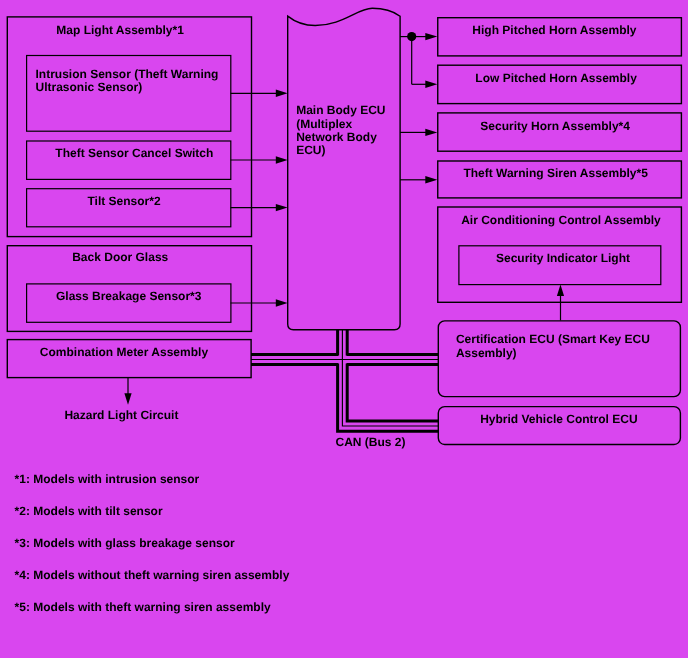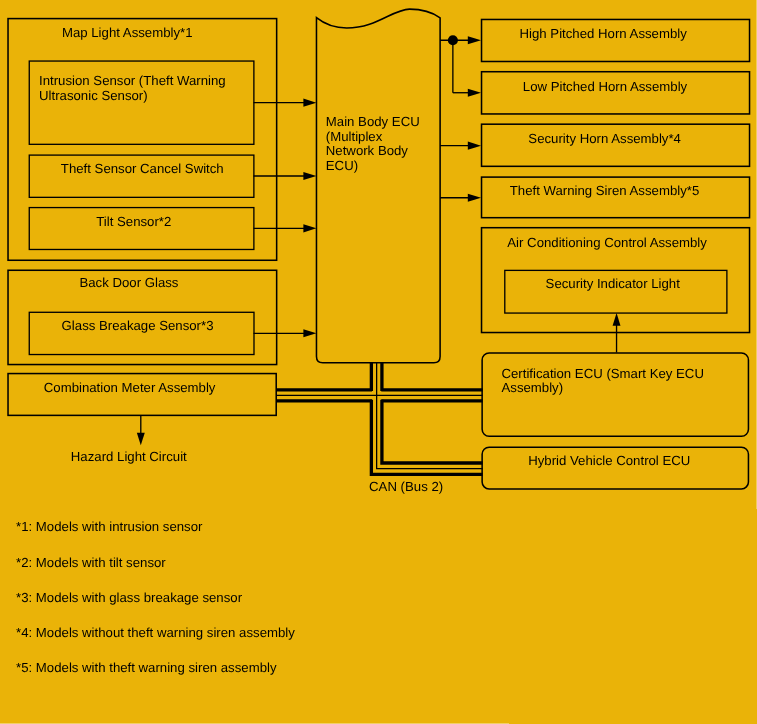--- a/index.html
+++ b/index.html
@@ -1,21 +1,21 @@
 <!DOCTYPE html>
 <html><head>
 <meta charset="utf-8">
 <title>Theft Deterrent System Block Diagram</title>
 <style>
   html,body{margin:0;padding:0;background:#ffffff;}
   body{width:688px;height:658px;overflow:hidden;
        font-family:"Liberation Sans",sans-serif;
        -webkit-font-smoothing:antialiased;
        text-rendering:geometricPrecision;}
-  #diagram-root{position:relative;width:688px;height:658px;background:#eab308;}
+  #diagram-root{position:relative;width:688px;height:658px;background:#d946ef;font-weight:bold;}
   svg#diagram{display:block;position:absolute;left:0;top:0;}
   .bx{fill:none;stroke:#000;stroke-width:1.4;}
   .bx2{fill:none;stroke:#000;stroke-width:1.2;}
   .ln{stroke:#000;stroke-width:1.2;fill:none;}
   .bus-thick{stroke:#000;stroke-width:3.0;fill:none;}
   .bus-thin{stroke:#000;stroke-width:1.15;fill:none;}
   .dot{fill:#000;}
   .ah{fill:#000;}
   text{font-family:"Liberation Sans",sans-serif;font-size:12px;fill:#000;}
   .st{text-anchor:start;}

